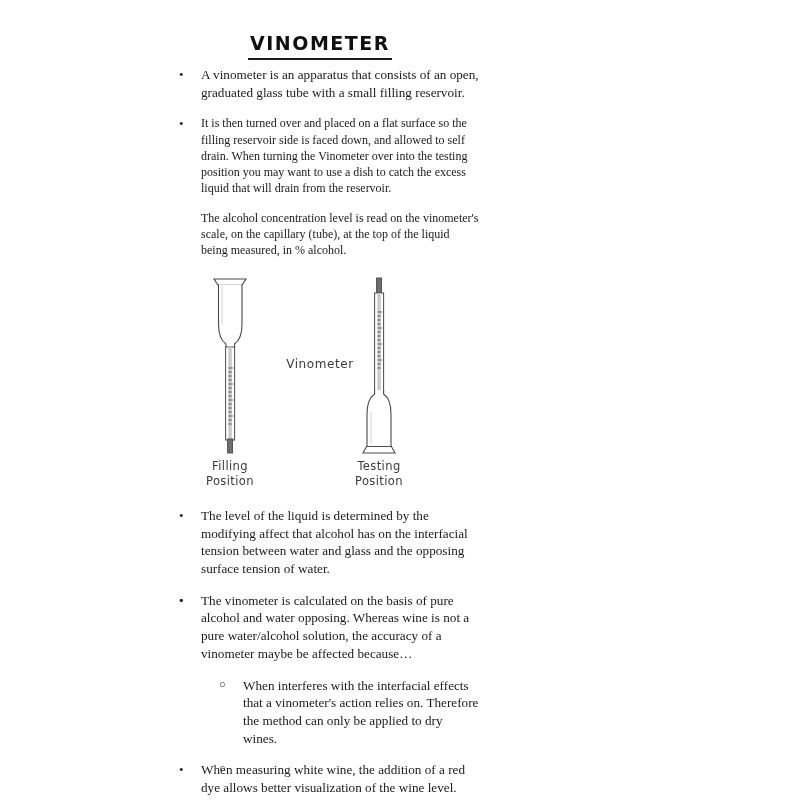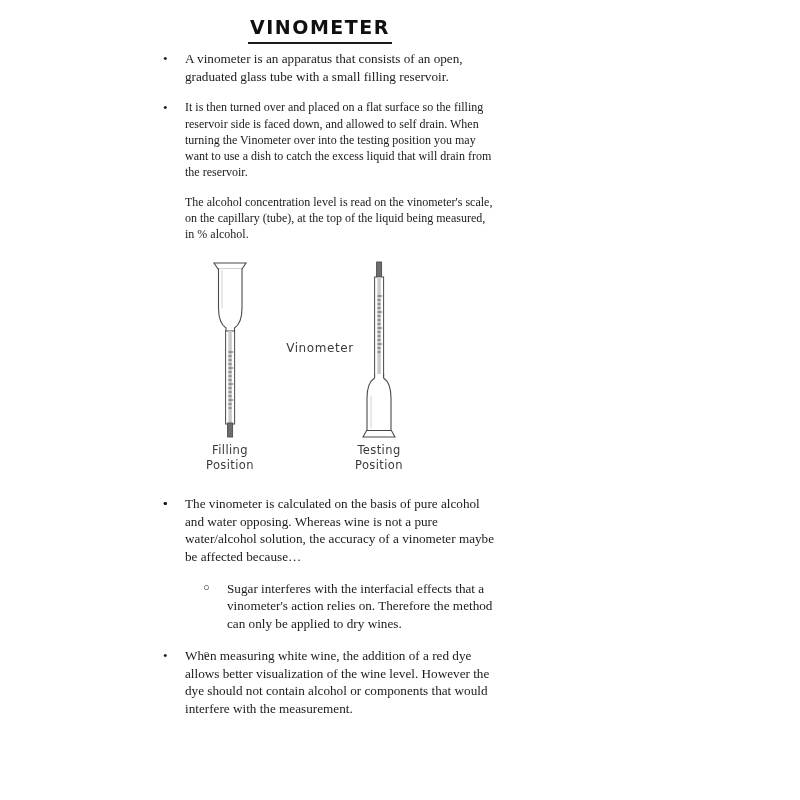--- a/index.html
+++ b/index.html
@@ -14,21 +14,21 @@
     overflow: hidden;
     font-family: "Liberation Serif", "DejaVu Serif", serif;
     color: #1a1a1a;
   }
 
   .page {
     position: relative;
     width: 640px;
     height: 800px;
     box-sizing: border-box;
-    padding: 0;
+    padding: 16px;
   }
 
   
   .title-wrap {
     text-align: center;
     padding-top: 9px;
   }
   .doc-title {
     display: inline-block;
     font-family: "DejaVu Sans", "Liberation Sans", sans-serif;
@@ -230,34 +230,35 @@
         <text class="fig-caption-text" x="189" y="213" text-anchor="middle">Position</text>
       </g>
 
     </svg>
   </div>
 
   <div class="content">
     <ul class="bullets">
       <li class="bullet">
         <span class="marker">•</span>
+        <span>The level of the liquid is determined by the modifying affect that alcohol has on the interfacial tension between water and glass and the opposing surface tension of water.</span>
       </li>
       <li class="bullet">
         <span class="marker">•</span>
       </li>
       <li class="bullet">
         <span class="marker">•</span>
         <span>The vinometer is calculated on the basis of pure alcohol and water opposing. Whereas wine is not a pure water/alcohol solution, the accuracy of a vinometer maybe be affected because…</span>
       </li>
     </ul>
 
     <ul class="subbullets">
       <li class="subbullet">
         <span class="marker">○</span>
-        <span>Sugar interferes with the interfacial effects that a vinometer's action relies on. Therefore the method can only be applied to dry wines.</span>
+        <span>When interferes with the interfacial effects that a vinometer's action relies on. Therefore the method can only be applied to dry wines.</span>
       </li>
       <li class="subbullet">
         <span class="marker">○</span>
       </li>
     </ul>
 
     <ul class="bullets">
       <li class="bullet">
         <span class="marker">•</span>
         <span>When measuring white wine, the addition of a red dye allows better visualization of the wine level. However the dye should not contain alcohol or components that would interfere with the measurement.</span>

